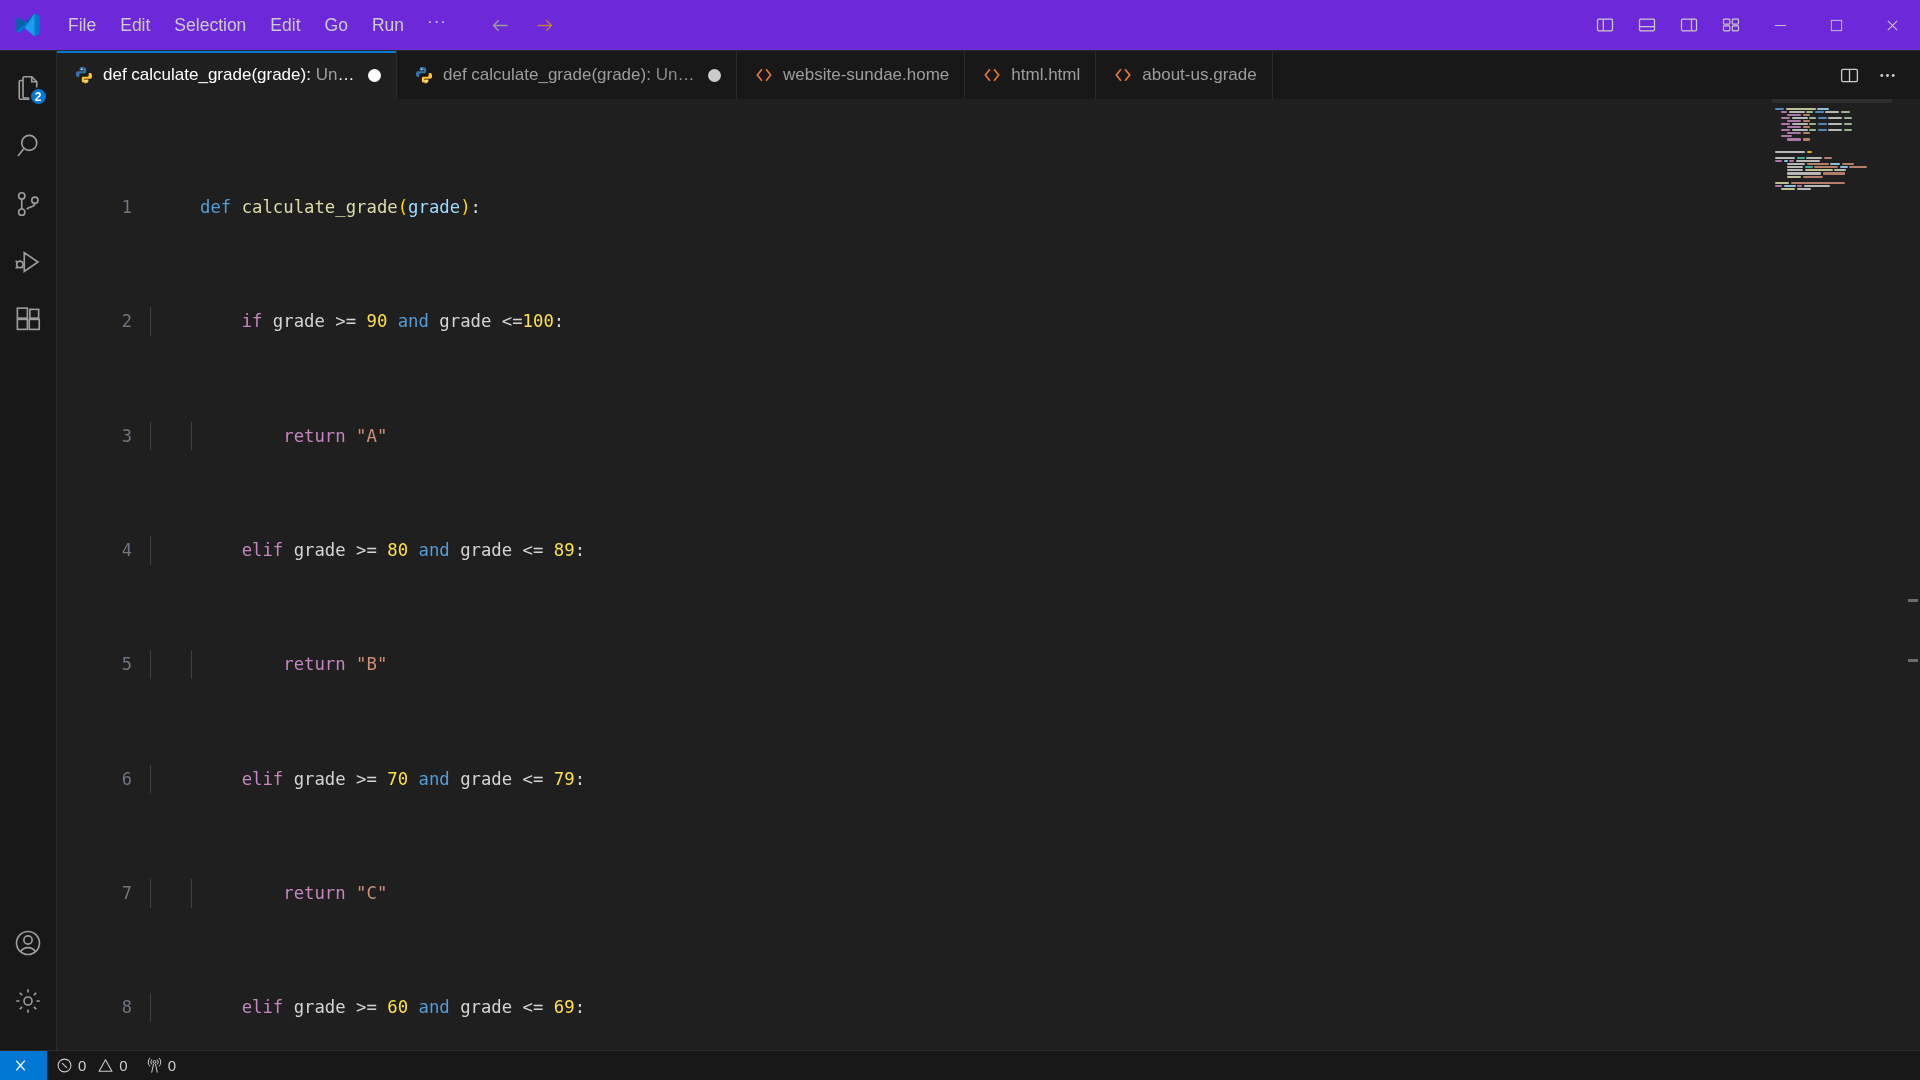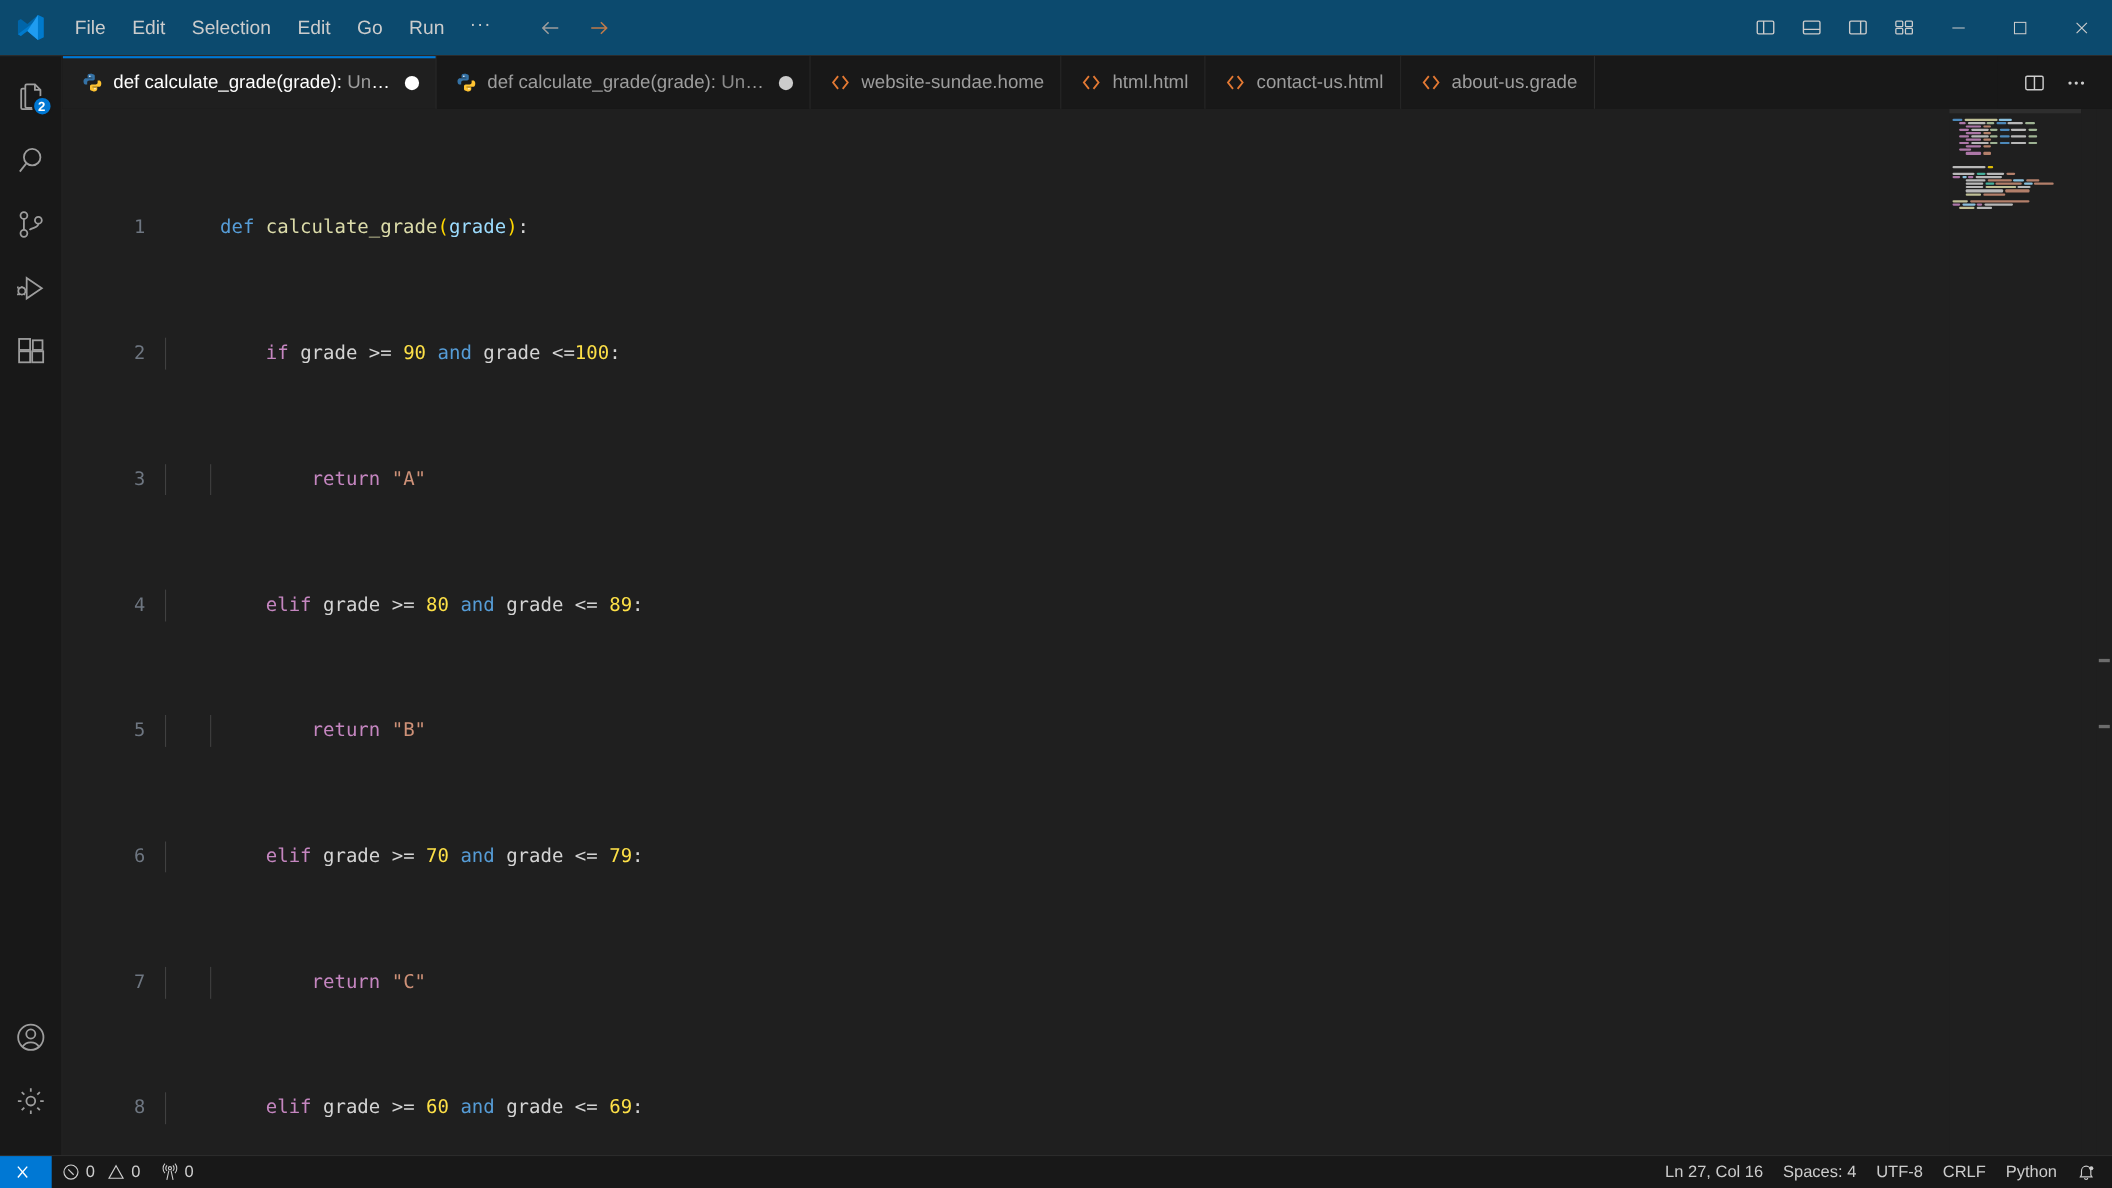--- a/index.html
+++ b/index.html
@@ -7,21 +7,21 @@
     width: 1920px; height: 1080px;
     background: #1f1f1f;
     font-family: "Liberation Sans", sans-serif;
     overflow: hidden;
     -webkit-font-smoothing: antialiased;
   }
   .app { width: 1920px; height: 1080px; display: flex; flex-direction: column; background: #1f1f1f; }
 
   
   .titlebar {
-    height: 51px; background: #0c4a6e; border-bottom: 1px solid #2b2b2b;
+    height: 51px; background: #6d28d9; border-bottom: 1px solid #2b2b2b;
     display: flex; align-items: center; flex: 0 0 51px; position: relative;
   }
   .vscode-logo { width: 56px; display: flex; align-items: center; justify-content: center; }
   .vscode-logo svg { width: 26px; height: 26px; }
   .menu { display: flex; align-items: center; height: 100%; }
   .menu-item {
     color: #cccccc; font-size: 17.5px; padding: 5px 11px; margin: 0 1px;
     border-radius: 4px; cursor: default; line-height: 22px;
   }
   .menu-dots { color: #cccccc; font-size: 17px; padding: 2px 11px 9px; letter-spacing: 1px; }
@@ -325,26 +325,20 @@
             <span class="tlabel">website-sundae.home</span>
           </div>
 
           <div class="tab">
             <svg class="ticon" viewBox="0 0 24 24" fill="none" stroke="#e37933" stroke-width="2">
                 <path d="M9.5 5 4 12l5.5 7M14.5 5 20 12l-5.5 7"></path>
               </svg>
             <span class="tlabel">html.html</span>
           </div>
 
-          <div class="tab">
-            <svg class="ticon" viewBox="0 0 24 24" fill="none" stroke="#e37933" stroke-width="2">
-                <path d="M9.5 5 4 12l5.5 7M14.5 5 20 12l-5.5 7"></path>
-              </svg>
-            <span class="tlabel">contact-us.html</span>
-          </div>
 
           <div class="tab">
             <svg class="ticon" viewBox="0 0 24 24" fill="none" stroke="#e37933" stroke-width="2">
                 <path d="M9.5 5 4 12l5.5 7M14.5 5 20 12l-5.5 7"></path>
               </svg>
             <span class="tlabel">about-us.grade</span>
           </div>
         </div>
 
         <div class="tabbar-actions">
@@ -577,28 +571,14 @@
       </div>
       <div class="sb-item">
         <svg viewBox="0 0 24 24" fill="none" stroke="#cccccc" stroke-width="1.4">
           <circle cx="12" cy="7" r="2"></circle>
           <path d="M8.2 3.4a5.5 5.5 0 0 0 0 7.2M15.8 3.4a5.5 5.5 0 0 1 0 7.2M5.6 1.2a9 9 0 0 0 0 12.2M18.4 1.2a9 9 0 0 1 0 12.2M10.6 10 8 22M13.4 10 16 22"></path>
         </svg>
         <span>0</span>
       </div>
     </div>
 
-    <div class="sb-right">
-      <div class="sb-item">Ln 27, Col 16</div>
-      <div class="sb-item">Spaces: 4</div>
-      <div class="sb-item">UTF-8</div>
-      <div class="sb-item">CRLF</div>
-      <div class="sb-item">Python</div>
-      <div class="sb-item">
-        <svg viewBox="0 0 24 24" fill="none" stroke="#cccccc" stroke-width="1.5">
-          <path d="M6 16V10.5a6 6 0 0 1 12 0V16l1.4 2.2H4.6z"></path>
-          <path d="M10 19.5a2 2 0 0 0 4 0"></path>
-          <circle cx="18.6" cy="7" r="2.6" fill="#cccccc" stroke="none"></circle>
-        </svg>
-      </div>
-    </div>
   </div>
 </div>
 
 </body></html>

